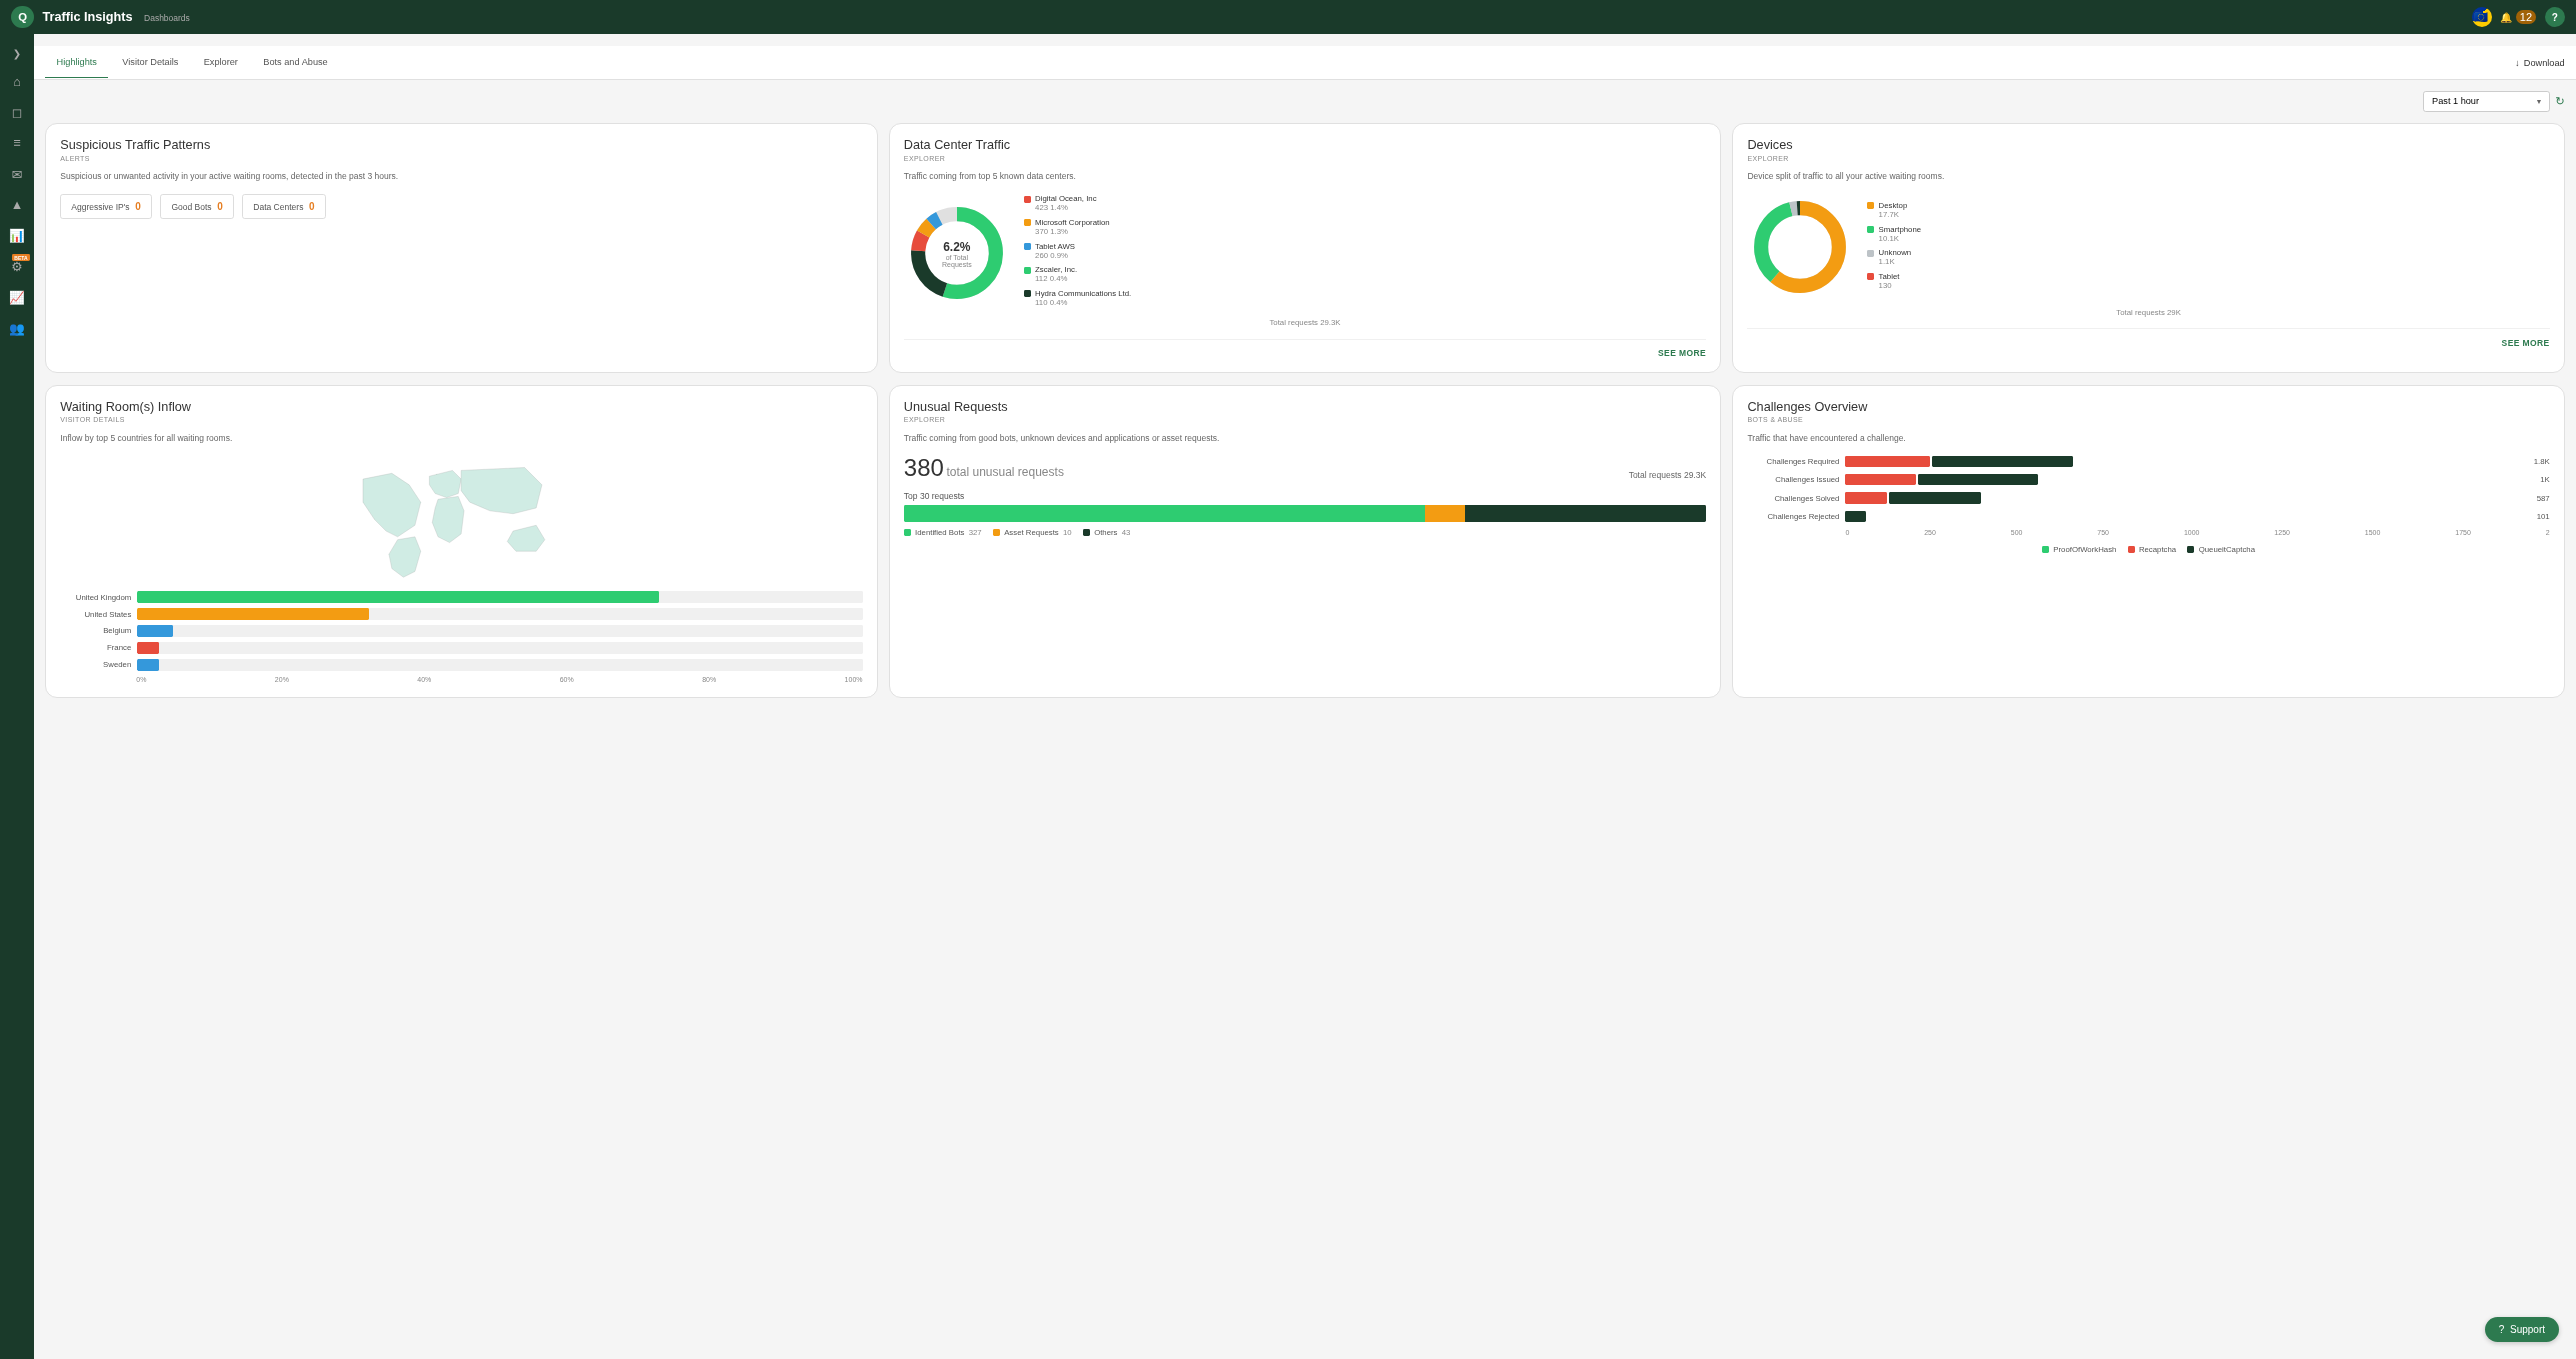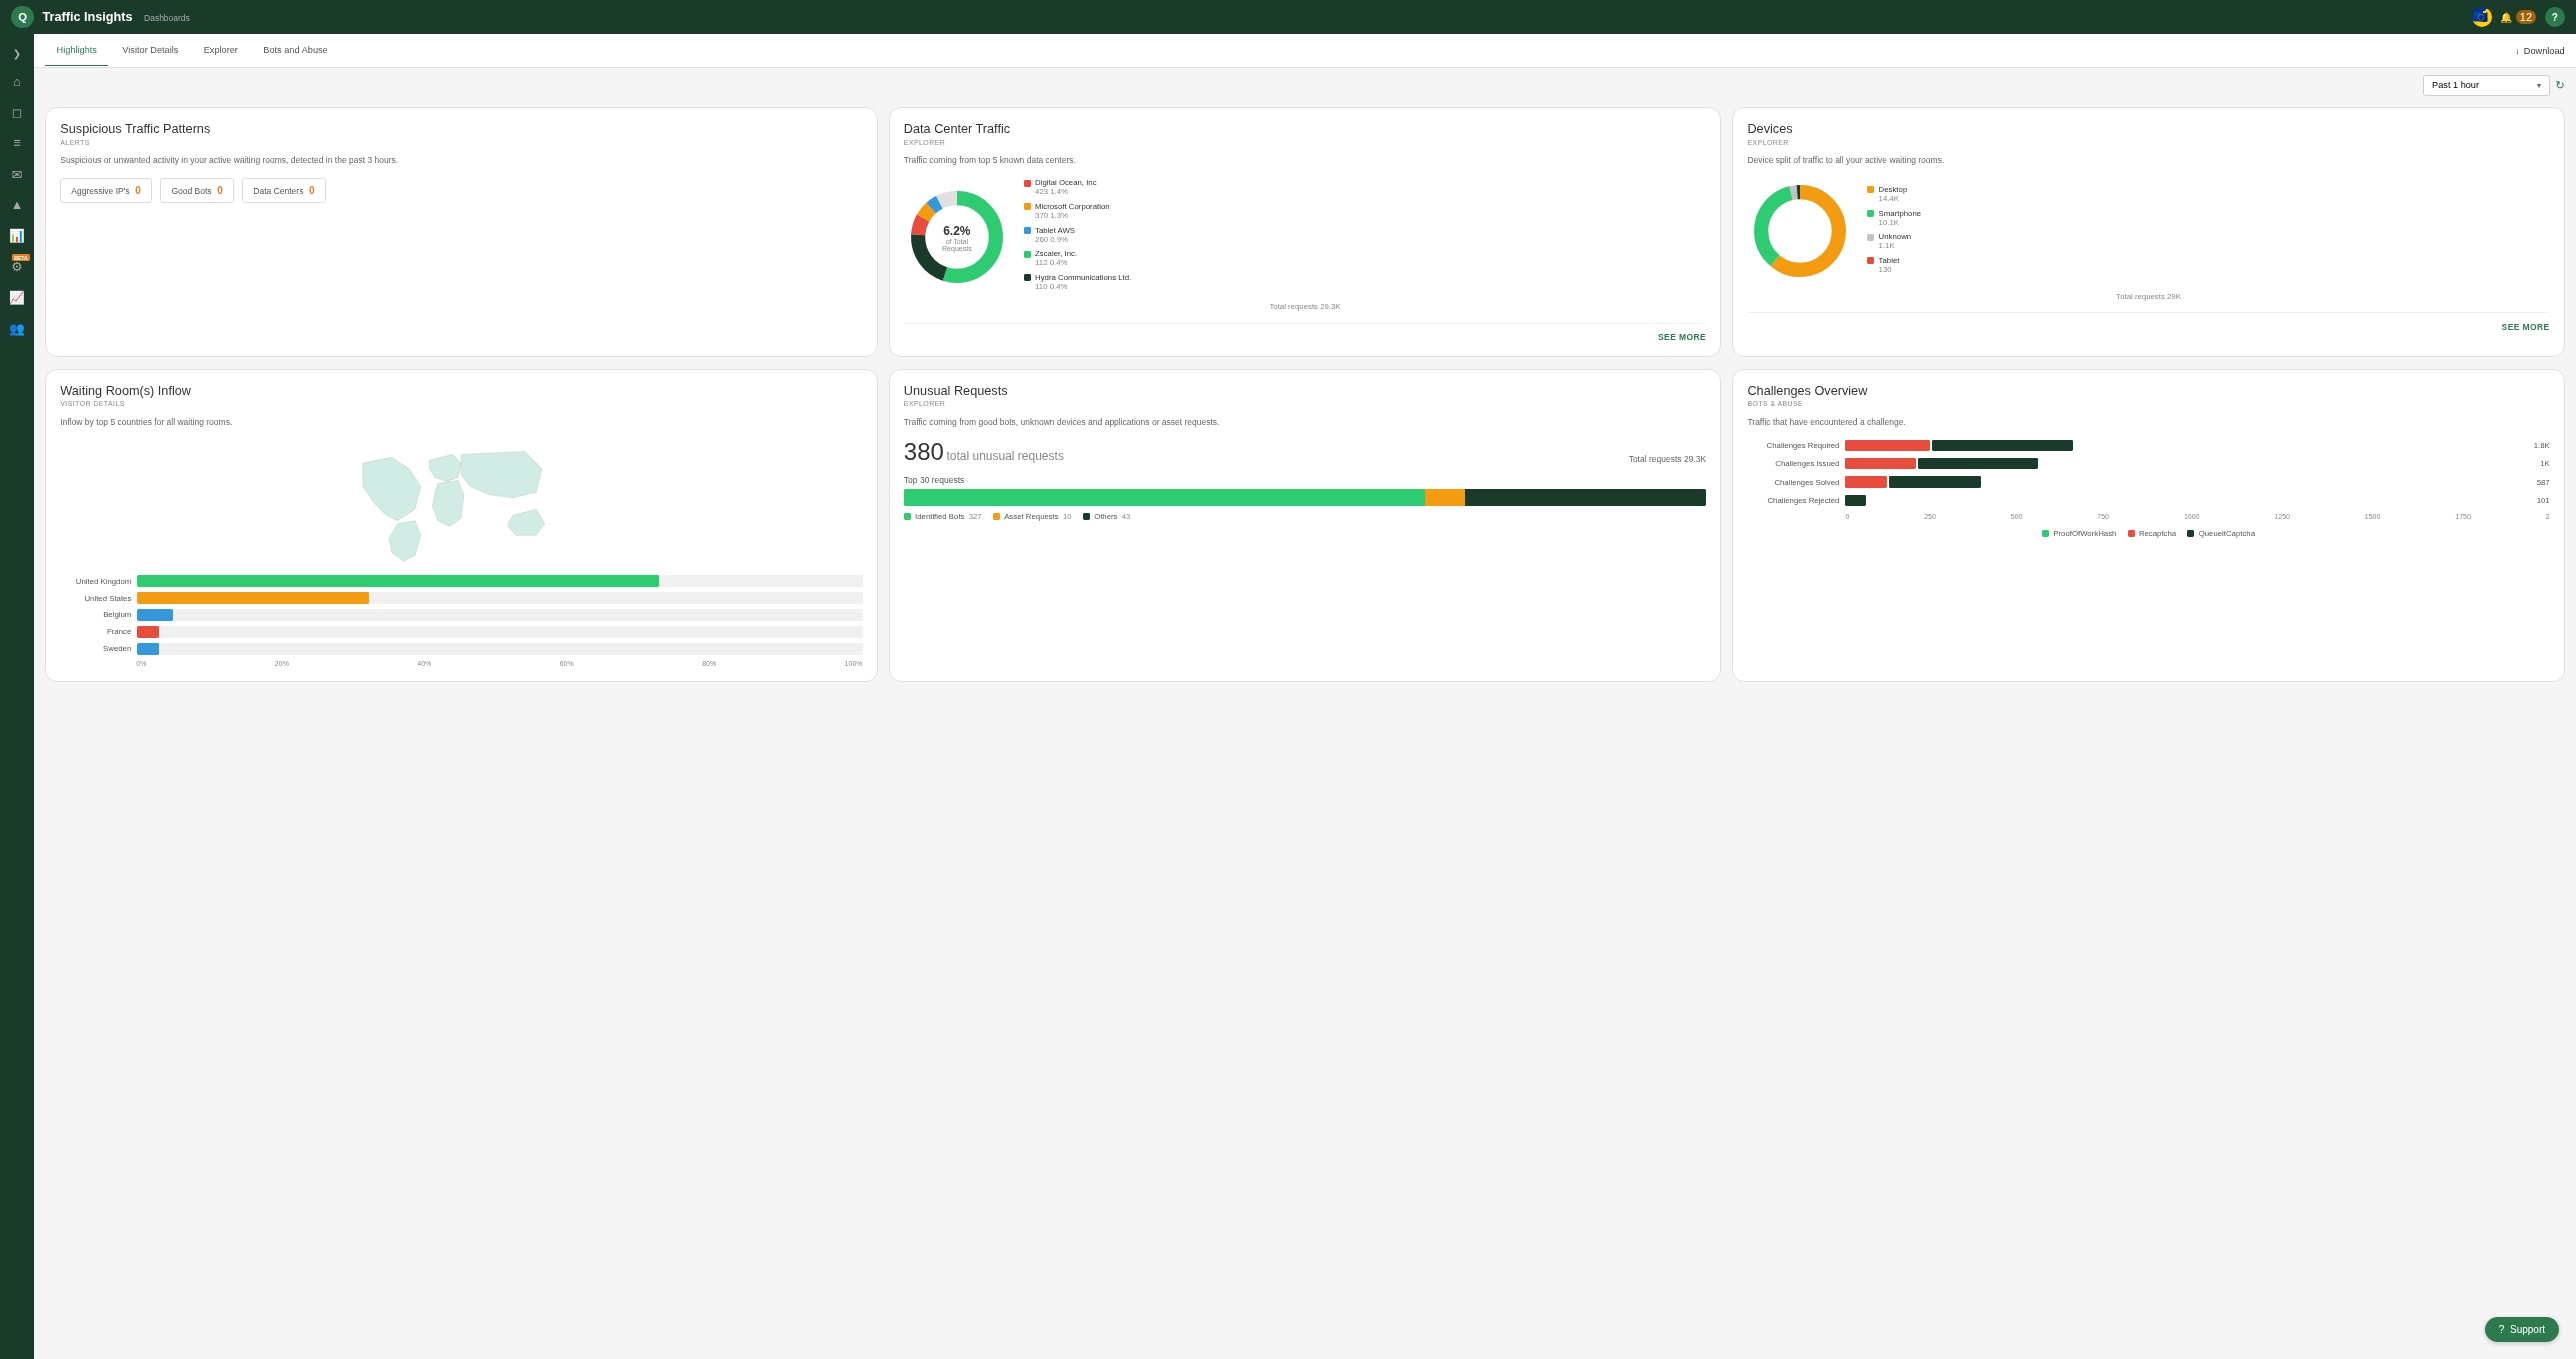--- a/index.html
+++ b/index.html
@@ -75,21 +75,21 @@
     }
     .sidebar-chevron {
       width: 28px; height: 28px;
       display: flex; align-items: center; justify-content: center;
       color: #aaa; cursor: pointer; font-size: 10px;
     }
 
     
     .main-content {
       margin-left: 34px;
-      margin-top: 30px;
+      margin-top: 46px;
       background: #bef264;
     }
 
     
     .tabs-bar {
       background: white;
       border-bottom: 0.7px solid #e0e0e0;
       display: flex;
       align-items: center;
       padding: 0 11.3px;
@@ -592,21 +592,21 @@
               <circle cx="75" cy="75" r="55" fill="none" stroke="#bdc3c7" stroke-width="20" stroke-dasharray="9 345" stroke-dashoffset="-332" transform="rotate(-90 75 75)"></circle>
 
               <circle cx="75" cy="75" r="55" fill="none" stroke="#1a3a2a" stroke-width="20" stroke-dasharray="5 345" stroke-dashoffset="-341" transform="rotate(-90 75 75)"></circle>
             </svg>
           </div>
           <div class="donut-legend">
             <div class="legend-item">
               <div class="legend-dot" style="background:#f39c12;"></div>
               <div>
                 <div class="legend-name">Desktop</div>
-                <div class="legend-val">14.4K</div>
+                <div class="legend-val">17.7K</div>
               </div>
             </div>
             <div class="legend-item">
               <div class="legend-dot" style="background:#2ecc71;"></div>
               <div>
                 <div class="legend-name">Smartphone</div>
                 <div class="legend-val">10.1K</div>
               </div>
             </div>
             <div class="legend-item">

